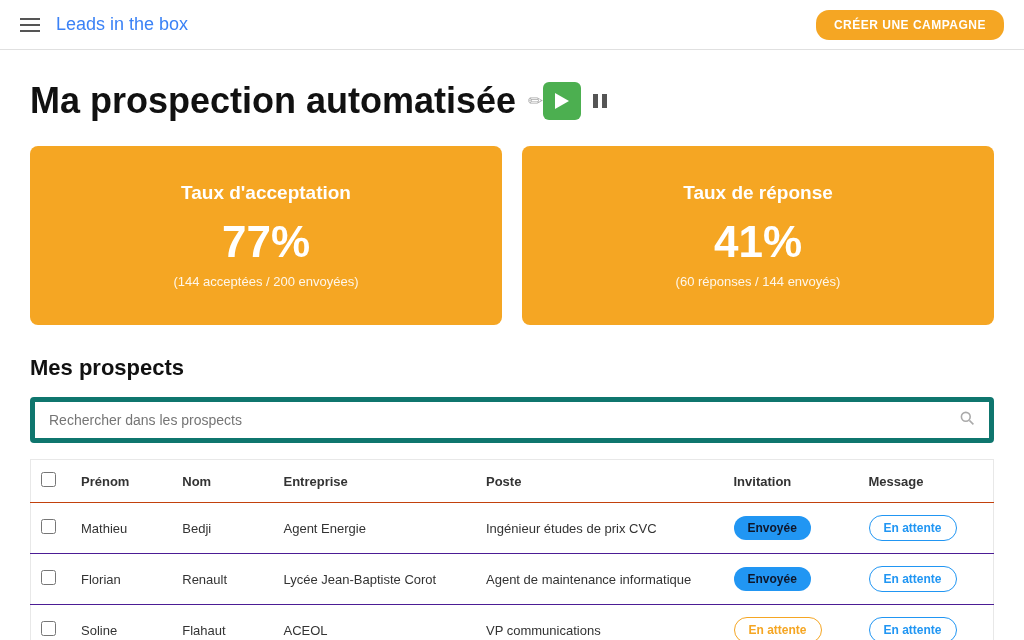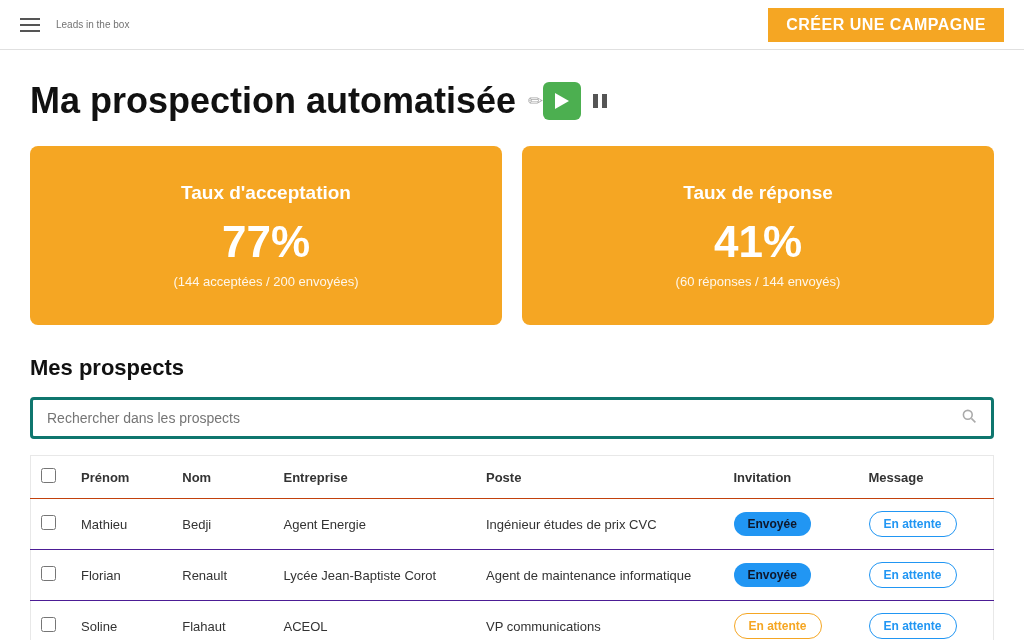--- a/index.html
+++ b/index.html
@@ -26,32 +26,32 @@
       gap: 4px;
       cursor: pointer;
     }
     .hamburger span {
       display: block;
       width: 20px;
       height: 2px;
       background: #555;
     }
     .nav-title {
-      font-size: 10px;
-      color: #737373;
+      font-size: 18px;
+      color: #3b82f6;
     }
     .btn-create {
       background: #f5a623;
       color: #fff;
       border: none;
       padding: 8px 18px;
-      font-size: 16px;
+      font-size: 12px;
       font-weight: 700;
       letter-spacing: 0.5px;
-      border-radius: 0;
+      border-radius: 13px;
       cursor: pointer;
       text-transform: uppercase;
     }
 
     
     .main {
       padding: 30px 30px 20px 30px;
       max-width: 1024px;
     }
 
@@ -139,21 +139,21 @@
       font-size: 22px;
       font-weight: 700;
       color: #111;
       margin-bottom: 16px;
     }
 
     
     .search-bar {
       display: flex;
       align-items: center;
-      border: 3px solid #0f766e;
+      border: 5px solid #0f766e;
       border-radius: 4px;
       padding: 8px 14px;
       margin-bottom: 16px;
       background: #fff;
     }
     .search-bar input {
       border: none;
       outline: none;
       flex: 1;
       font-size: 14px;

